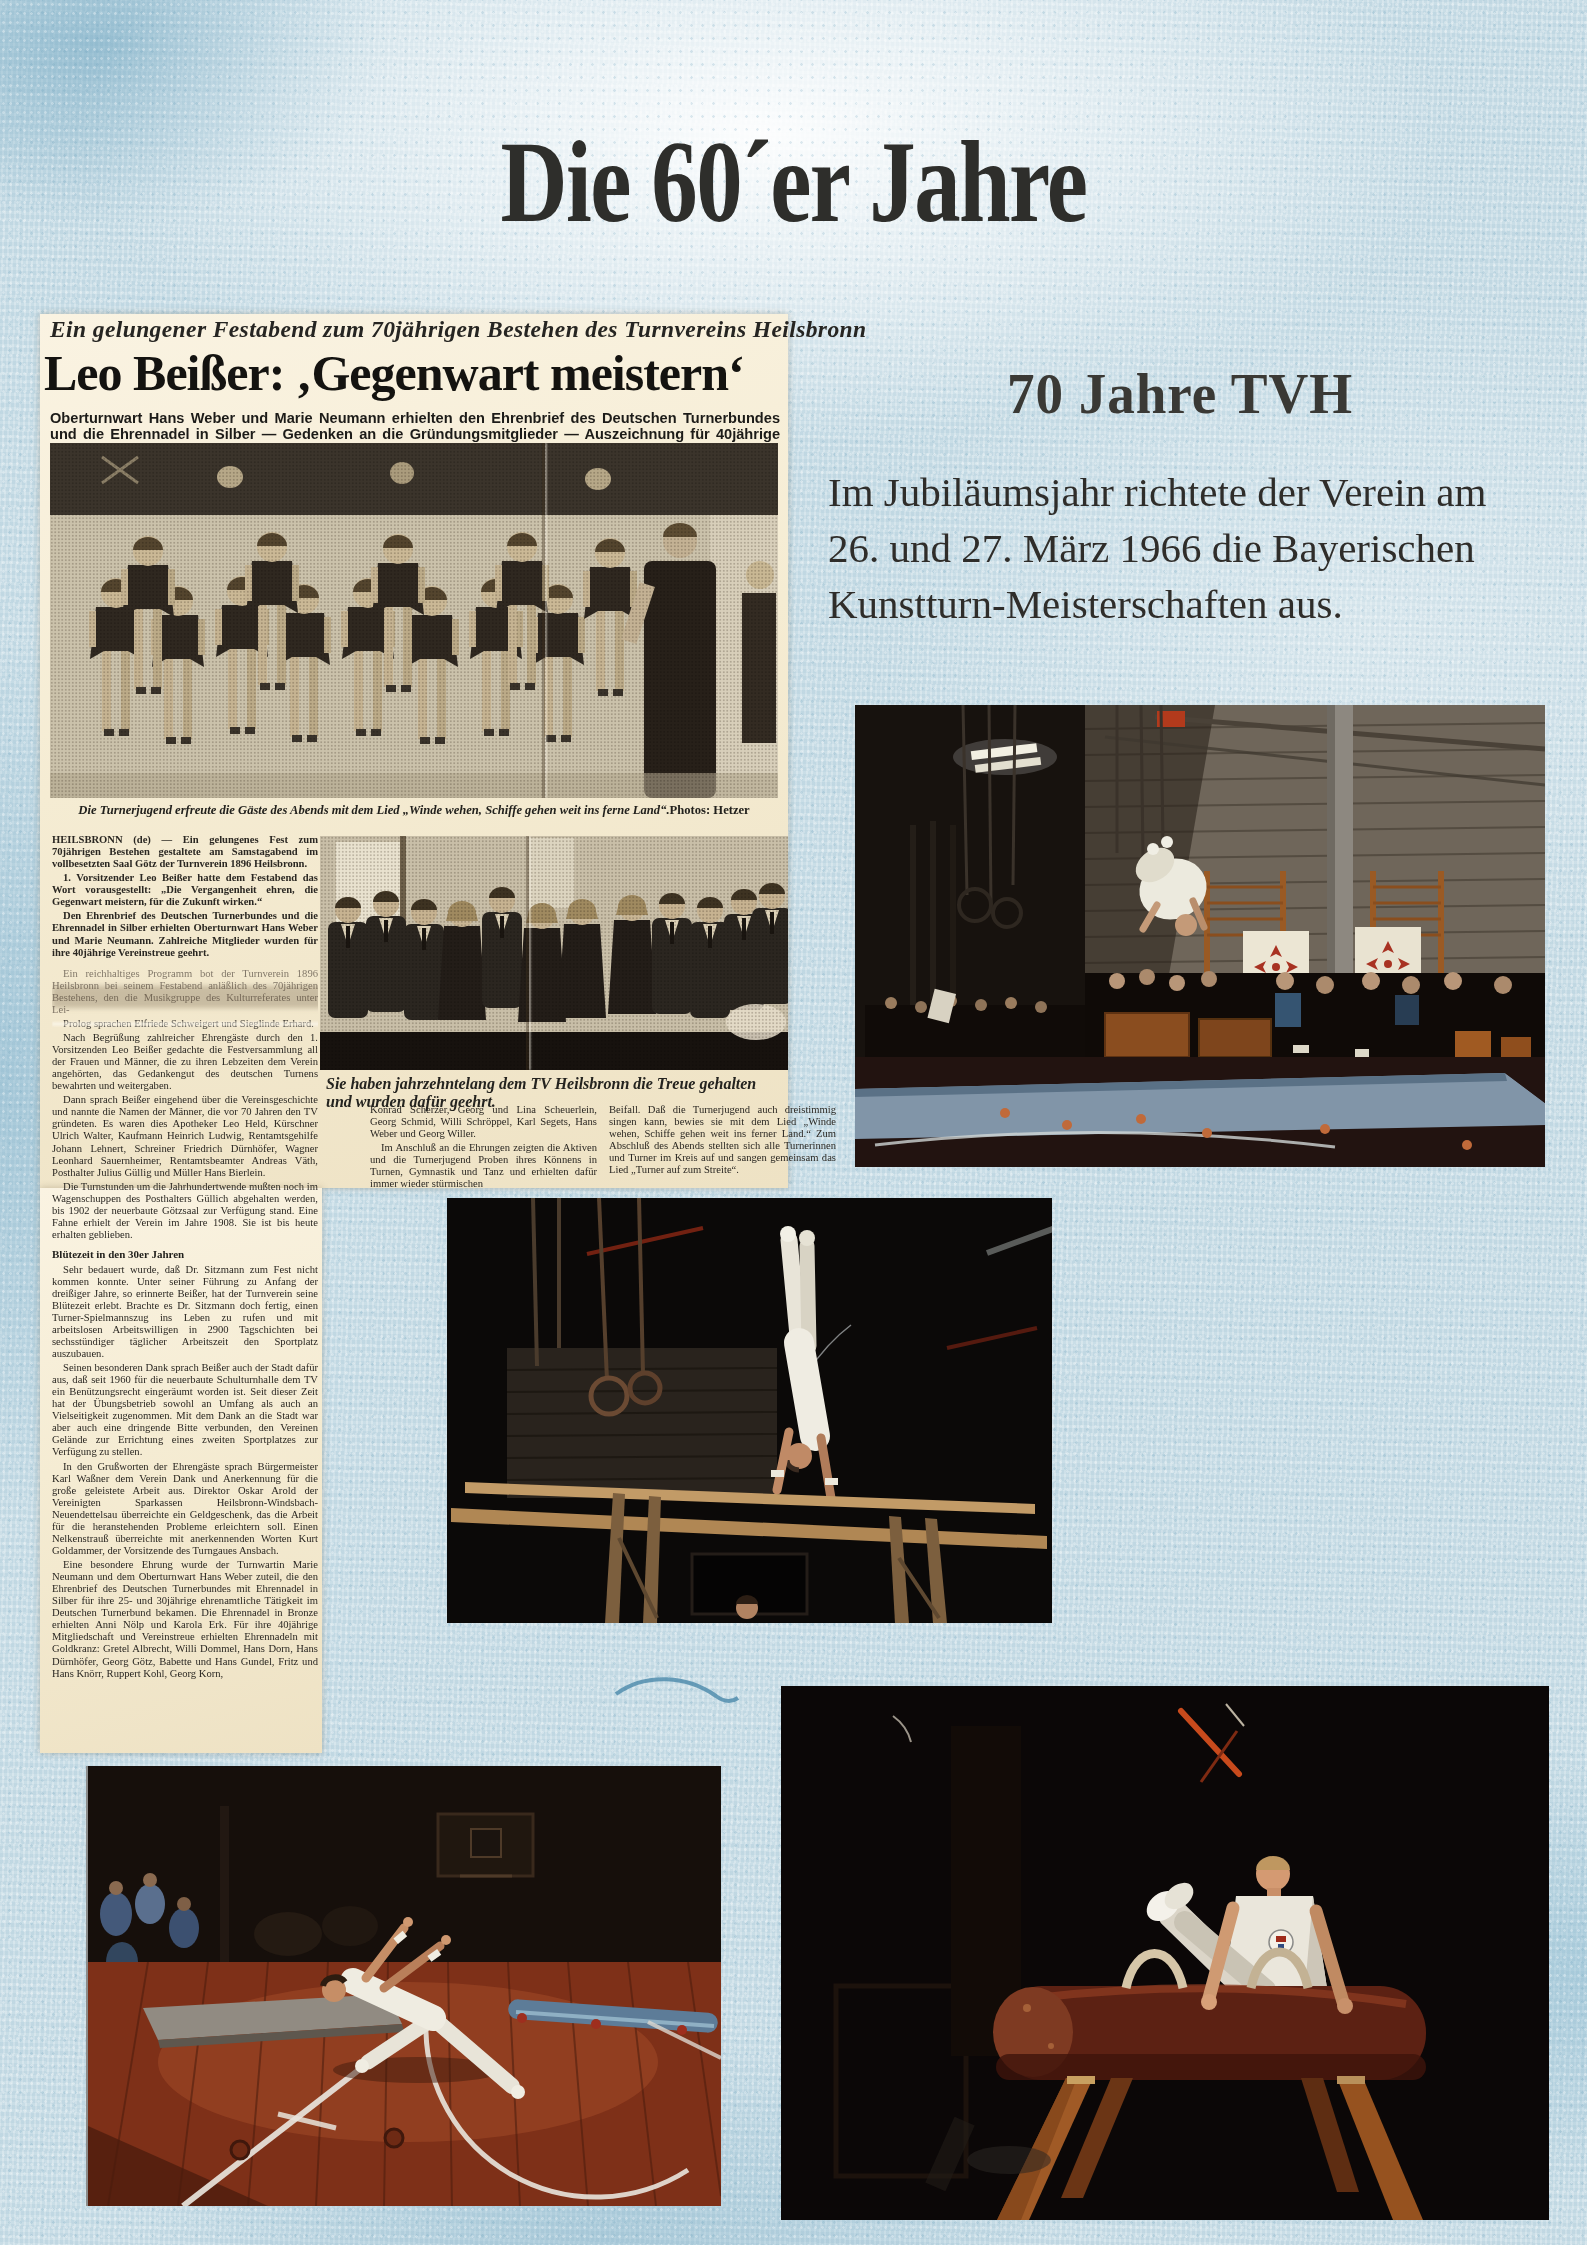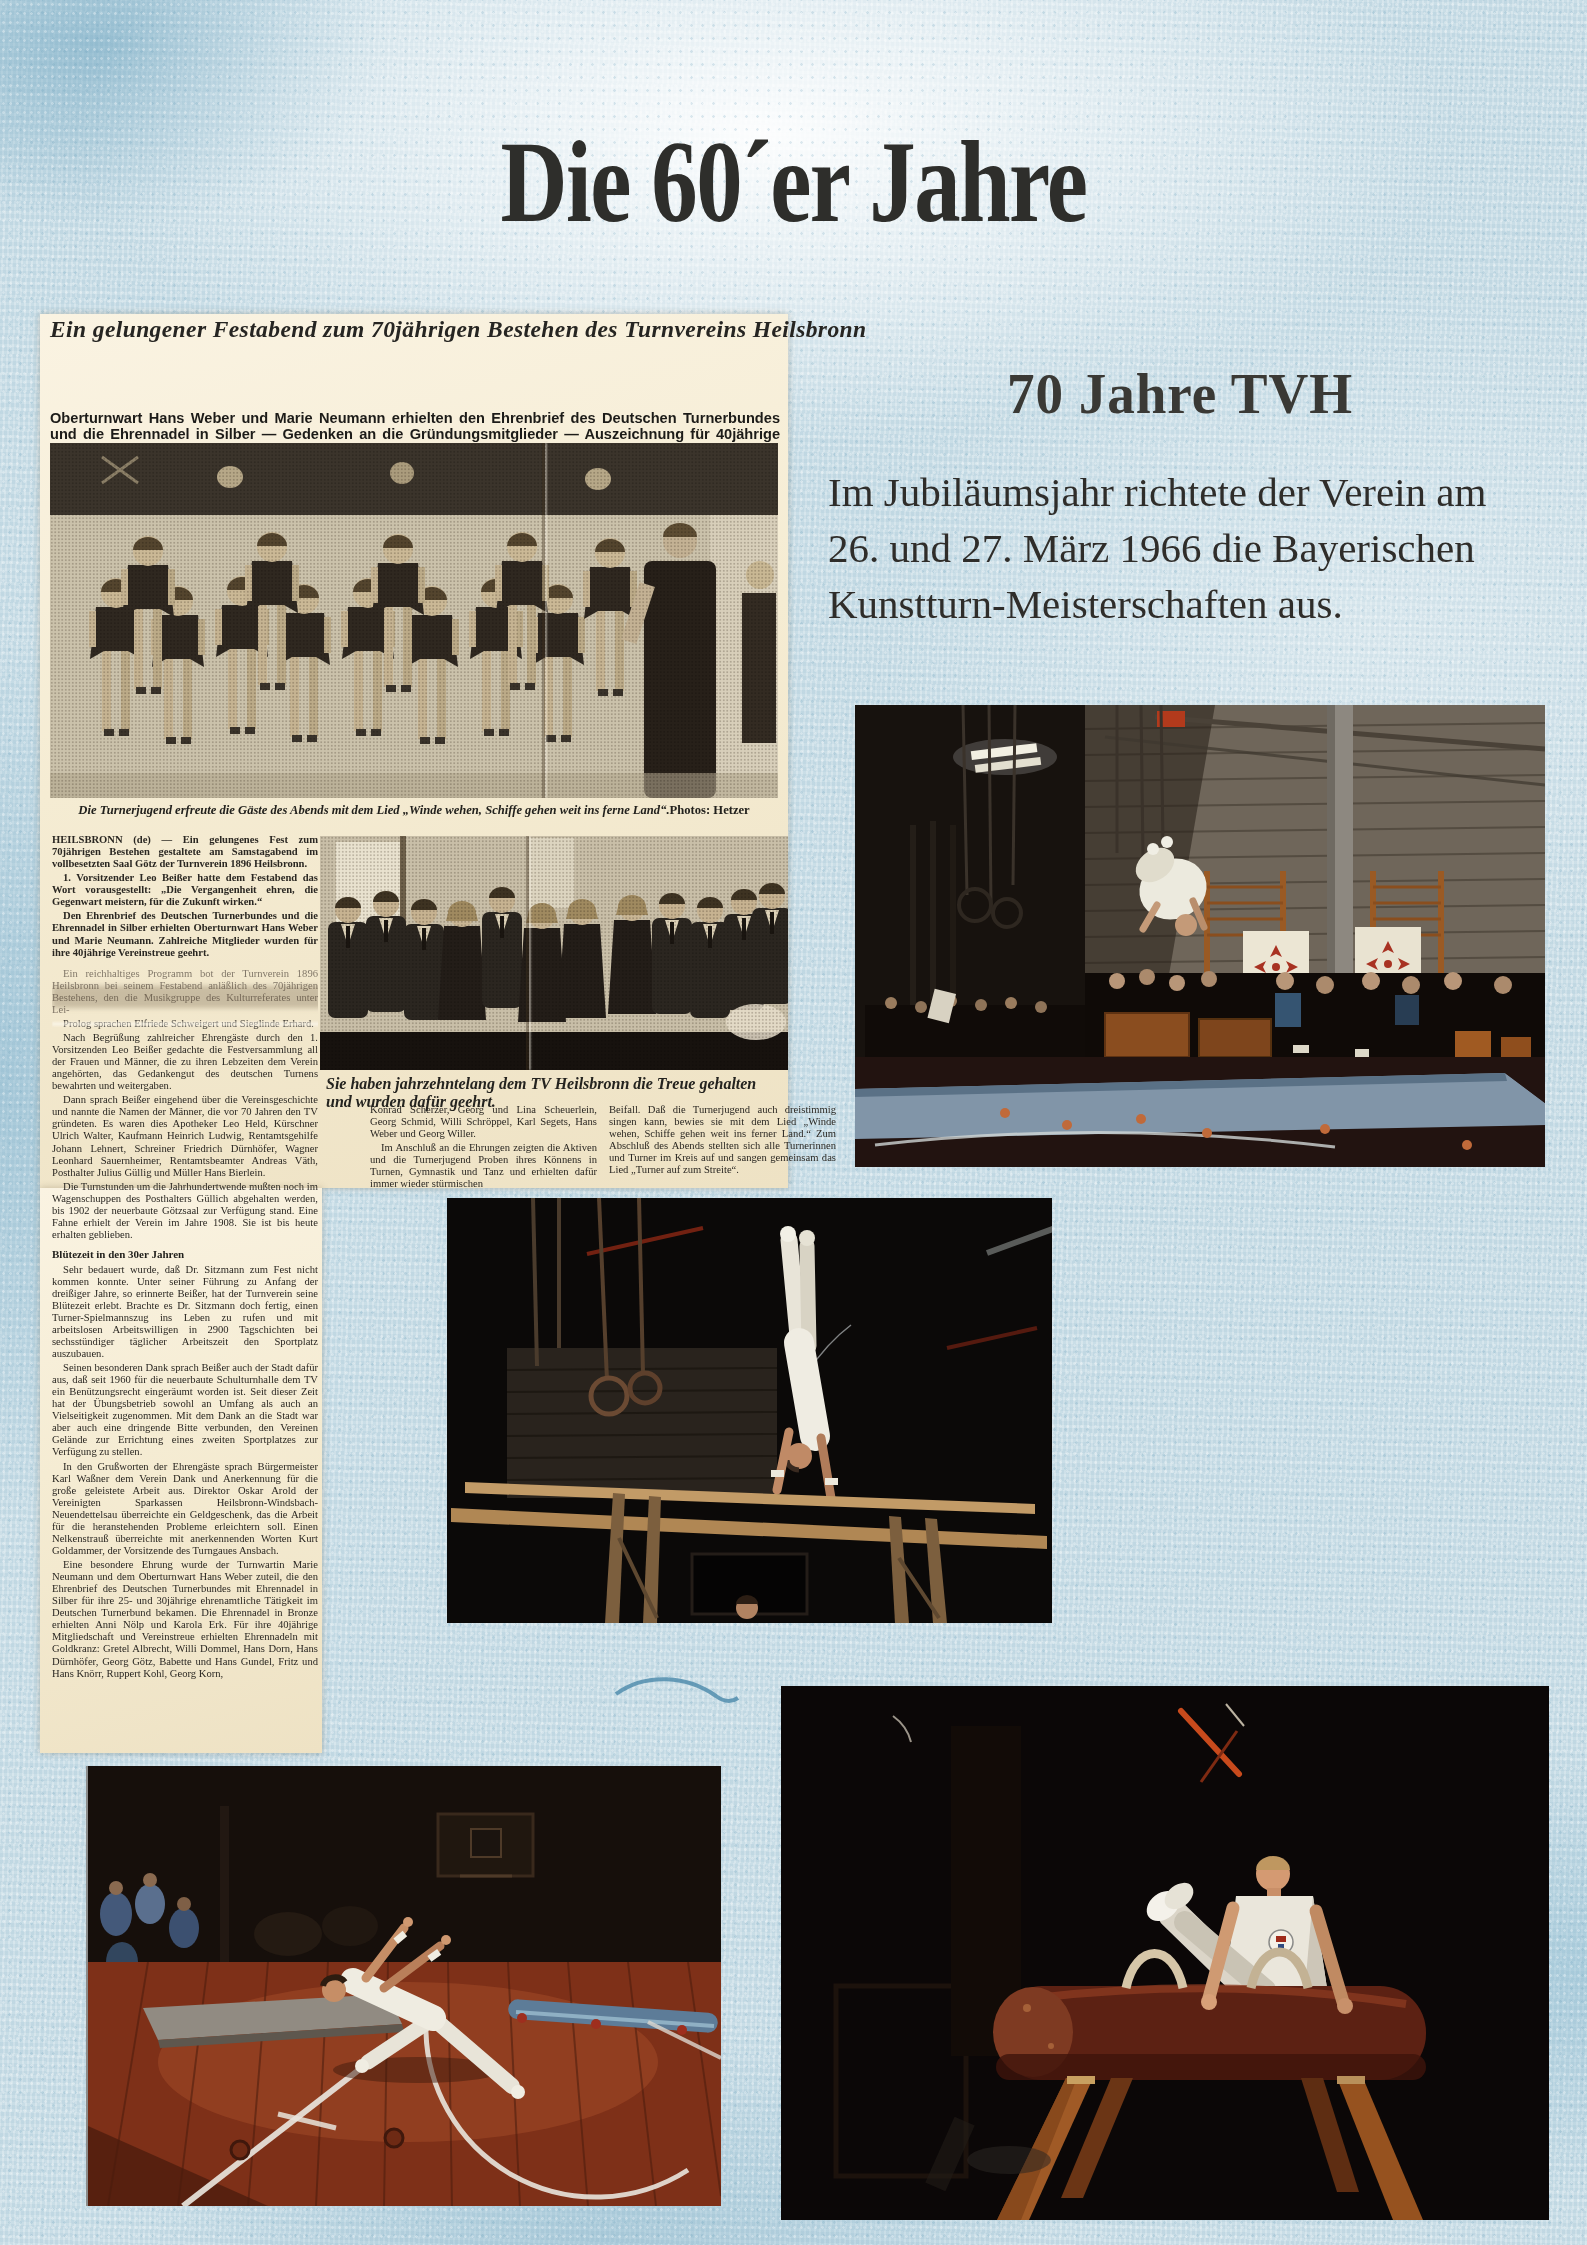--- a/index.html
+++ b/index.html
@@ -84,20 +84,21 @@
 <div class="page">
   <div class="speckle"></div>
 
   <h1 class="title">Die 60´er Jahre</h1>
 
   <section class="clip">
     <div class="paper main"></div>
     <div class="paper strip"></div>
 
     <div class="kicker">Ein gelungener Festabend zum 70jährigen Bestehen des Turnvereins Heilsbronn</div>
+    <div class="headline">Leo Beißer: ‚Gegenwart meistern‘</div>
     <div class="subhead">Oberturnwart Hans Weber und Marie Neumann erhielten den Ehrenbrief des Deutschen Turnerbundes und die Ehrennadel in Silber — Gedenken an die Gründungsmitglieder — Auszeichnung für 40jährige Treue — Jugend zeigte Können</div>
 
     <figure class="photo np-photo1" style="margin:0;">
       <svg width="100%" height="100%" viewBox="0 0 728 355" preserveAspectRatio="none">
         <rect width="728" height="355" fill="#cbc2ab"></rect>
         <rect x="660" y="0" width="68" height="355" fill="#d8cfba"></rect>
         <rect x="0" y="0" width="728" height="72" fill="#3b342b"></rect>
         <ellipse cx="180" cy="34" rx="13" ry="11" fill="#b7a888"></ellipse>
         <ellipse cx="352" cy="30" rx="12" ry="11" fill="#ab9c7d"></ellipse>
         <ellipse cx="548" cy="36" rx="13" ry="11" fill="#b7a888"></ellipse>

